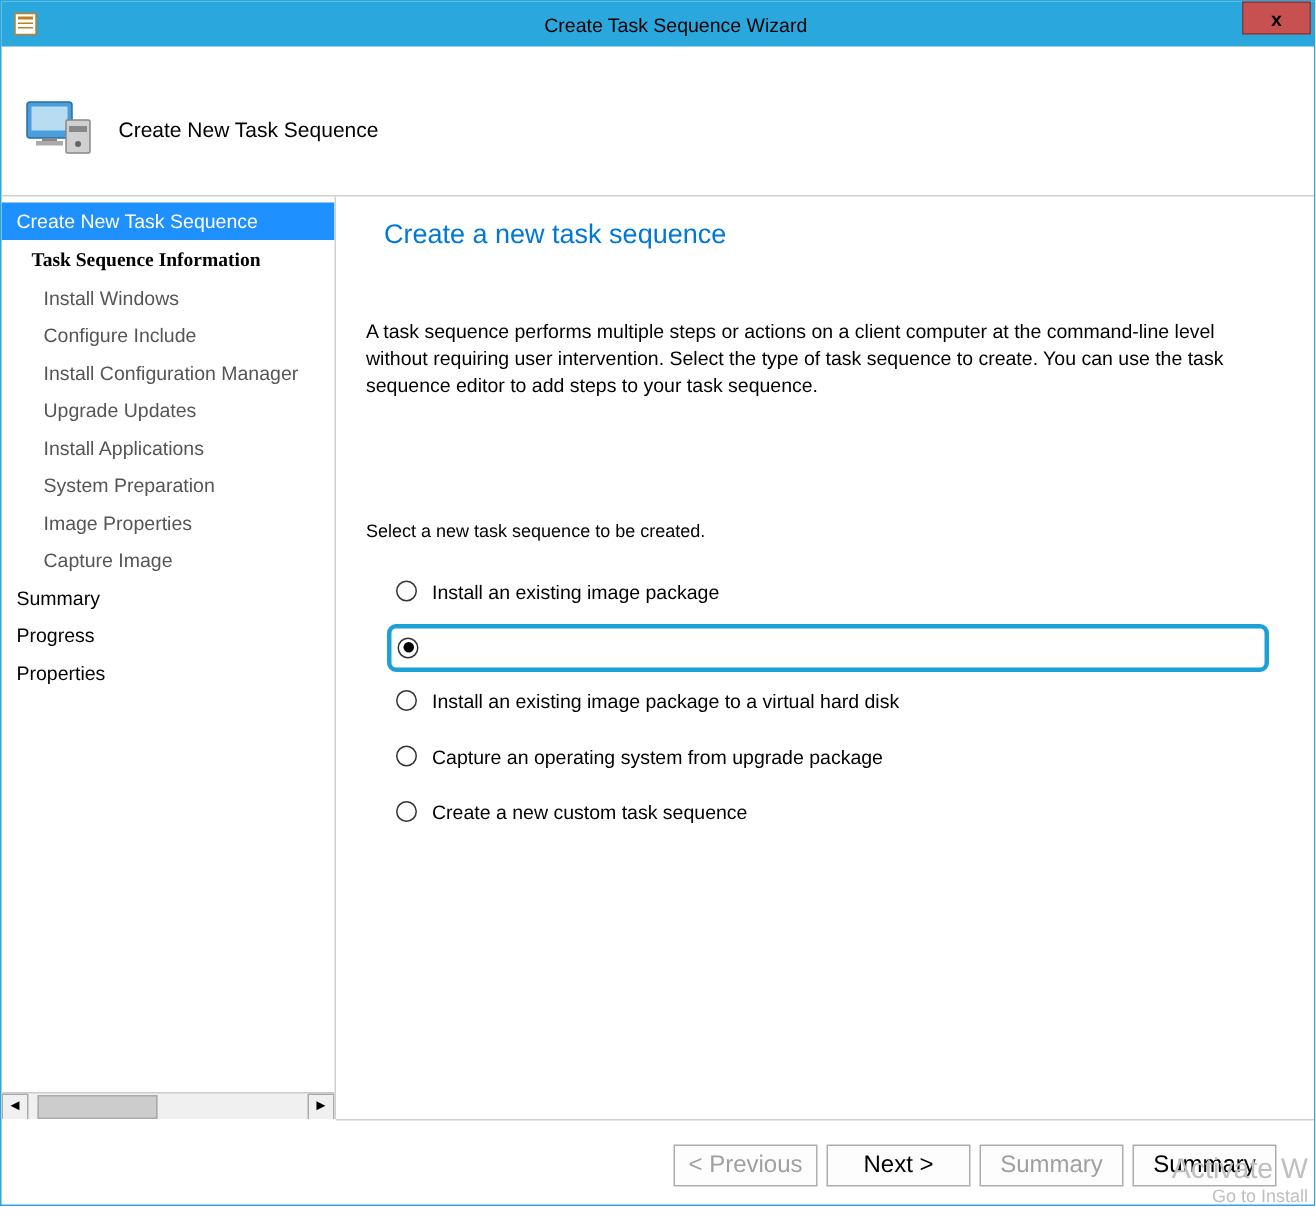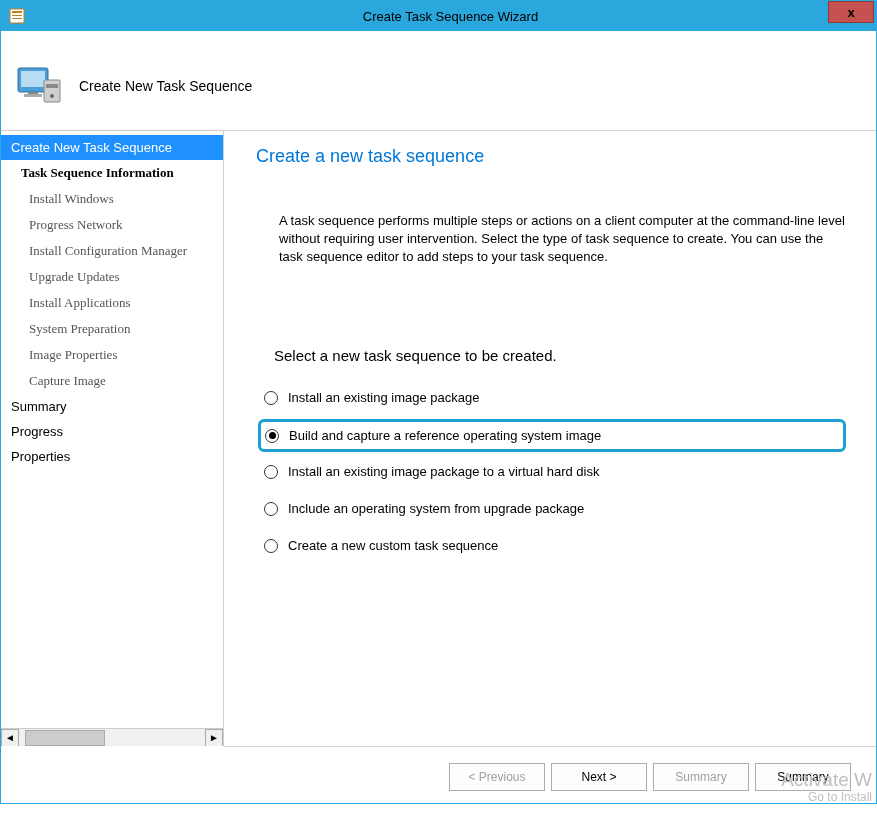--- a/index.html
+++ b/index.html
@@ -12,36 +12,36 @@
     .close-btn span { color: #000; font-weight: bold; font-size: 13px; }
     .header { height: 90px; border-bottom: 1px solid #d0d0d0; display: flex; align-items: center; padding: 0 15px; margin: 10px 0 0 0; }
     .header-icon { width: 48px; height: 48px; margin-right: 15px; }
     .header-title { font-size: 14px; color: #000; }
     .content { display: flex; height: 615px; }
     .sidebar { width: 223px; border-right: 1px solid #d0d0d0; overflow: hidden; padding-top: 4px; position: relative; }
     .sidebar-item { padding: 5px 8px 5px 10px; font-size: 13px; color: #000; cursor: pointer; white-space: nowrap; overflow: hidden; }
     .sidebar-item.selected { background: #1e90ff; color: #fff; }
     .sidebar-item.bold { font-weight: 600; font-family: Liberation Serif, serif; }
     .sidebar-item.sub { padding-left: 20px; }
-    .sidebar-item.subsub { padding-left: 28px; color: #555; font-family: Liberation Serif, serif; }
+    .sidebar-item.subsub { padding-left: 28px; color: #555; }
     .sidebar-scroll { position: absolute; bottom: 0; left: 0; right: 0; height: 18px; border-top: 1px solid #ccc; display: flex; align-items: center; background: #f0f0f0;}
     .sidebar-scroll .arrow { width: 18px; height: 18px; border: 1px solid #aaa; display: flex; align-items: center; justify-content: center; font-size: 10px; cursor: pointer; background: #f0f0f0; }
     .sidebar-scroll .track { flex: 1; height: 18px; position: relative; }
     .sidebar-scroll .thumb { position: absolute; left: 6px; width: 80px; top: 1px; bottom: 1px; background: #ccc; border: 1px solid #aaa; }
     .main { flex: 1; padding: 15px 30px 15px 20px; }
     .main-heading { color: #0078d7; font-size: 18px; font-weight: 400; margin-bottom: 45px; margin-left: 12px; }
-    .description { font-size: 13px; color: #000; line-height: 1.4; margin-bottom: 80px; margin-left: 35px; }
-    .subheading { font-size: 15px; color: #000; margin-bottom: 18px; margin-left: 30px; }
+    .description { font-size: 13px; color: #000; line-height: 1.4; margin-bottom: 80px; }
+    .subheading { font-size: 12px; color: #000; margin-bottom: 18px; }
     .radio-group { margin-left: 14px; }
-    .radio-row { display: flex; align-items: flex-end; padding: 8px 6px; font-size: 13px; cursor: pointer; border-radius: 4px; }
+    .radio-row { display: flex; align-items: flex-start; padding: 8px 6px; font-size: 13px; cursor: pointer; border-radius: 4px; }
     .radio-row.highlighted { border: 3px solid #1ba1d6; border-radius: 6px; padding: 6px 4px; }
     .radio-circle { width: 14px; height: 14px; border: 1px solid #333; border-radius: 50%; margin-right: 10px; display: inline-flex; align-items: center; justify-content: center; flex-shrink: 0; }
     .radio-circle.checked::after { content: ""; width: 7px; height: 7px; background: #000; border-radius: 50%; }
     .footer { height: 60px; border-top: 1px solid #d0d0d0; display: flex; align-items: center; justify-content: flex-end; padding: 0 25px; gap: 6px; margin-left: 223px; position: relative; }
-    .btn { min-width: 96px; height: 28px; border: 1px solid #adadad; background: #fdfdfd; font-size: 12px; cursor: pointer; color: #000; }
+    .btn { min-width: 96px; height: 28px; border: 1px solid #adadad; background: #fdfdfd; font-size: 16px; cursor: pointer; color: #000; }
     .btn:disabled { color: #a0a0a0; cursor: default; }
     .watermark { position: absolute; right: 4px; bottom: 2px; color: #bfbfbf; font-size: 19px; pointer-events: none; text-align: right; line-height: 1.1;}
     .watermark .small { font-size: 12px; color: #bfbfbf;}
   </style>
 </head>
 <body>
 
 <div class="window">
   <div class="titlebar">
     <span class="titlebar-icon">
@@ -72,21 +72,21 @@
     </span>
     <div class="header-title">Create New Task Sequence</div>
   </div>
 
   <div class="content">
     <div class="sidebar">
       <div id="sidebar-items">
           <div class="sidebar-item selected">Create New Task Sequence</div>
           <div class="sidebar-item bold sub">Task Sequence Information</div>
           <div class="sidebar-item subsub">Install Windows</div>
-          <div class="sidebar-item subsub">Progress Network</div>
+          <div class="sidebar-item subsub">Configure Include</div>
           <div class="sidebar-item subsub">Install Configuration Manager</div>
           <div class="sidebar-item subsub">Upgrade Updates</div>
           <div class="sidebar-item subsub">Install Applications</div>
           <div class="sidebar-item subsub">System Preparation</div>
           <div class="sidebar-item subsub">Image Properties</div>
           <div class="sidebar-item subsub">Capture Image</div>
           <div class="sidebar-item">Summary</div>
           <div class="sidebar-item">Progress</div>
           <div class="sidebar-item">Properties</div>
         </div>
@@ -104,31 +104,30 @@
       <p class="description">A task sequence performs multiple steps or actions on a client computer at the command-line level without requiring user intervention. Select the type of task sequence to create. You can use the task sequence editor to add steps to your task sequence.</p>
       <p class="subheading">Select a new task sequence to be created.</p>
       <div class="radio-group" id="radio-group">
           <div class="radio-row">
             <span class="radio-circle"></span>
             <span>Install an existing image package</span>
           </div>
           <div style="height: 6px;"></div>
           <div class="radio-row highlighted">
             <span class="radio-circle checked"></span>
-            <span>Build and capture a reference operating system image</span>
           </div>
           <div style="height: 4px;"></div>
           <div class="radio-row">
             <span class="radio-circle"></span>
             <span>Install an existing image package to a virtual hard disk</span>
           </div>
           <div style="height: 6px;"></div>
           <div class="radio-row">
             <span class="radio-circle"></span>
-            <span>Include an operating system from upgrade package</span>
+            <span>Capture an operating system from upgrade package</span>
           </div>
           <div style="height: 6px;"></div>
           <div class="radio-row">
             <span class="radio-circle"></span>
             <span>Create a new custom task sequence</span>
           </div>
           <div style="height: 6px;"></div>
         </div>
     </div>
   </div>

